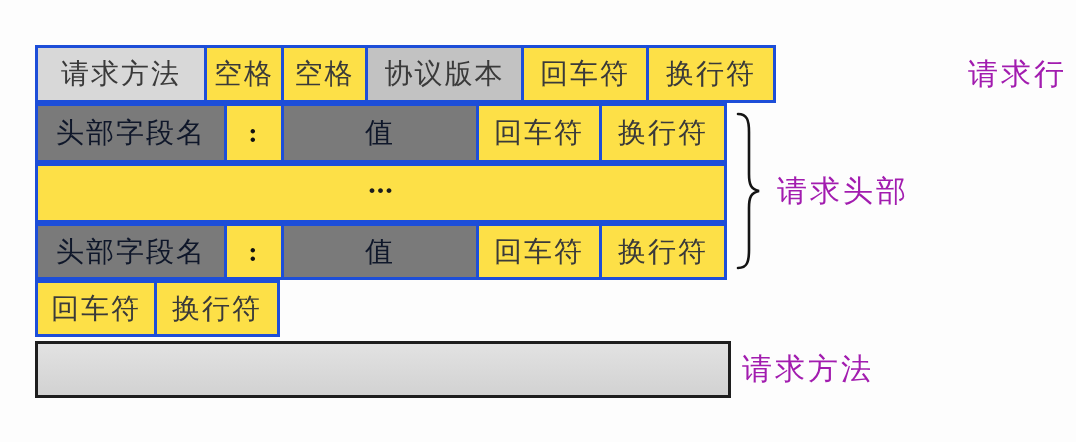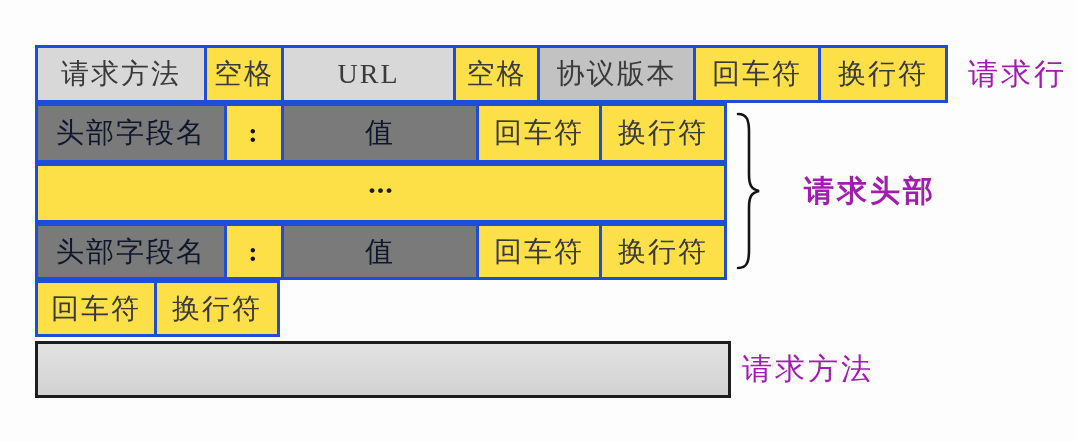--- a/index.html
+++ b/index.html
@@ -39,21 +39,20 @@
   .brace{position:absolute;left:735px;top:111px;}
 </style>
 </head>
 <body>
 
 <div class="stage">
 
   <div class="row" style="top:45px;height:58px;">
     <div class="cell shade-light" style="width:172px;">请求方法</div>
     <div class="cell shade-white" style="width:80px;">空格</div>
-    <div class="cell shade-light" style="width:175px;">URL</div>
     <div class="cell shade-white" style="width:87px;">空格</div>
     <div class="cell shade-medium" style="width:159px;">协议版本</div>
     <div class="cell shade-white" style="width:128px;">回车符</div>
     <div class="cell shade-white" style="width:130px;">换行符</div>
   </div>
   <div class="side-label" style="left:968px;top:45px;height:58px;">请求行</div>
 
   <div class="row" style="top:103px;height:60px;">
     <div class="cell shade-dark" style="width:192px;">头部字段名</div>
     <div class="cell shade-white colon" style="width:60px;">:</div>
@@ -72,21 +71,21 @@
     <div class="cell shade-dark" style="width:192px;">头部字段名</div>
     <div class="cell shade-white colon" style="width:60px;">:</div>
     <div class="cell shade-dark" style="width:198px;">值</div>
     <div class="cell shade-white" style="width:126px;">回车符</div>
     <div class="cell shade-white" style="width:128px;">换行符</div>
   </div>
 
   <svg class="brace" width="28" height="160" viewBox="0 0 28 160">
     <path d="M 3 3 C 12 3 14 9 14 21 L 14 63 C 14 74 16 78 24 80 C 16 82 14 86 14 97 L 14 139 C 14 151 12 157 3 157" fill="none" stroke="#141414" stroke-width="2.6" stroke-linecap="round"></path>
   </svg>
-  <div class="side-label" style="left:804px;top:161px;height:60px;font-weight:bold;">请求头部</div>
+  <div class="side-label" style="left:777px;top:161px;height:60px;">请求头部</div>
 
   <div class="row" style="top:280px;height:57px;">
     <div class="cell shade-white" style="width:122px;">回车符</div>
     <div class="cell shade-white" style="width:126px;">换行符</div>
   </div>
 
   <div class="databar"></div>
   <div class="side-label" style="left:742px;top:341px;height:57px;">请求方法</div>
 
 </div>

